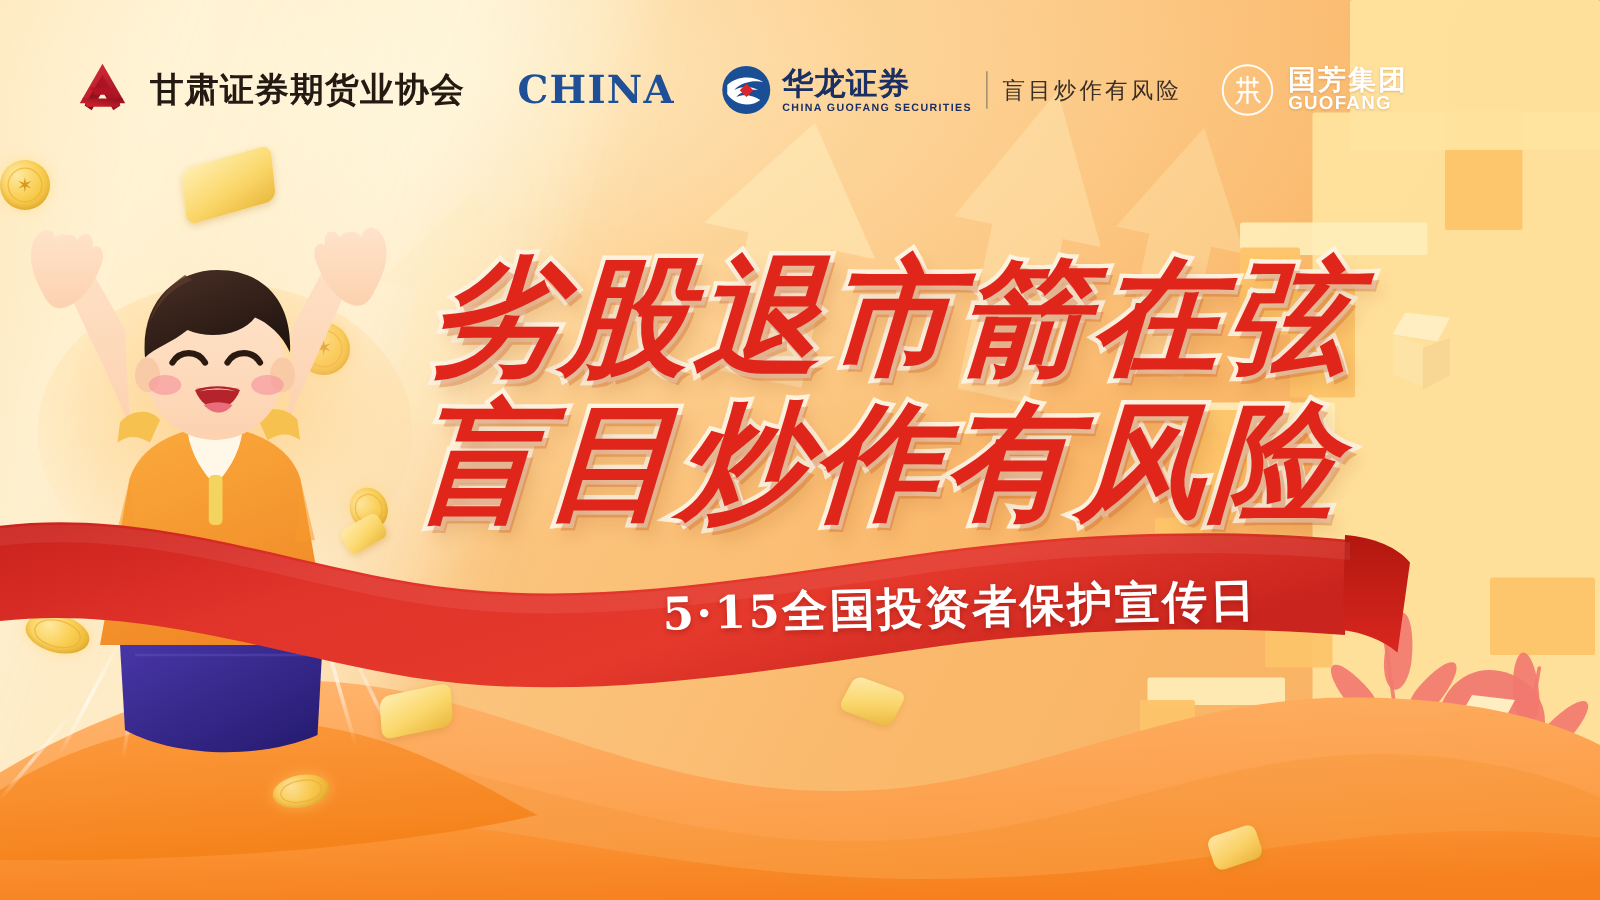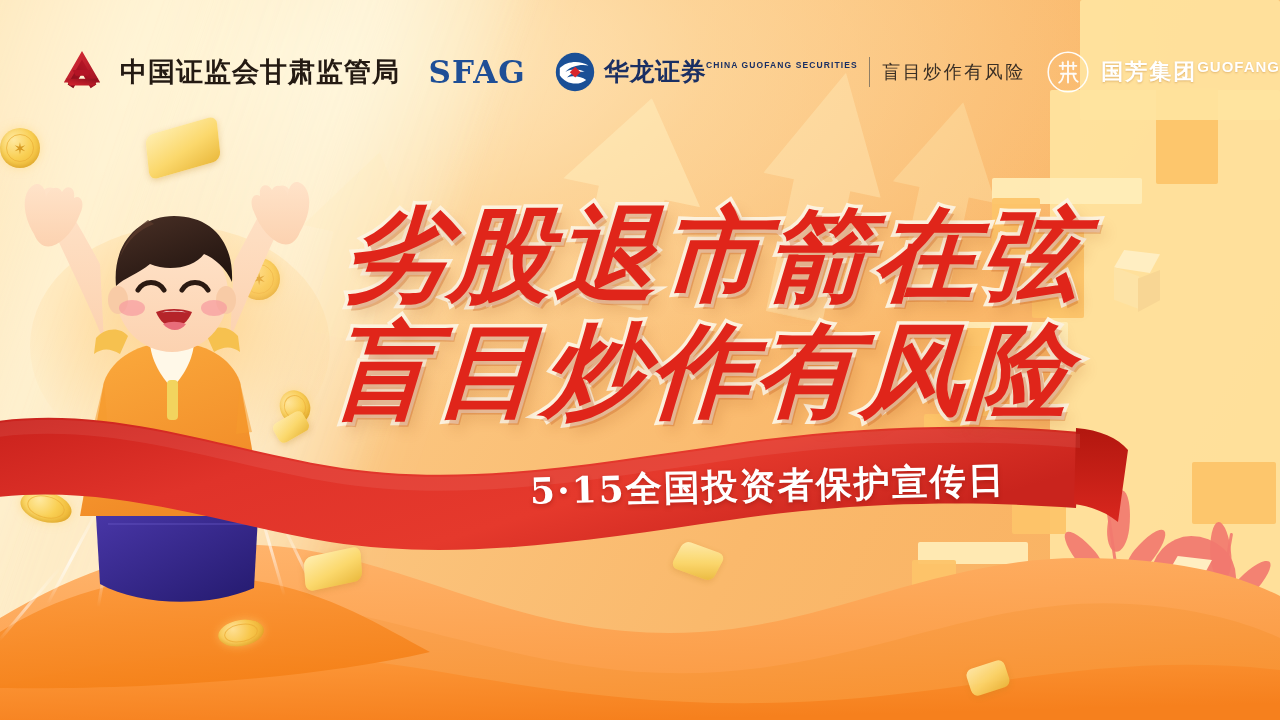--- a/index.html
+++ b/index.html
@@ -153,40 +153,40 @@
     margin-right:13px; white-space:nowrap;
   }
   .sfag-cn {
     font-family:"DejaVu Serif", "Liberation Serif", serif;
     font-size:26px; font-weight:bold; color:#241a12;
     letter-spacing:.5px; white-space:nowrap;
     text-shadow:0 1px 1px rgba(255,245,225,.6);
   }
 
   .hl-mark { width:40px; height:40px; margin-right:9px; flex:none; }
-  .hl-names { display:flex; flex-direction:row; justify-content:center; margin-right:11px; }
+  .hl-names { display:flex; flex-direction:column; justify-content:center; margin-right:11px; }
   .hl-cn {
     font-family:"DejaVu Serif","Liberation Serif",serif;
     font-size:25px; font-weight:bold; color:#1a2f63;
     letter-spacing:.5px; line-height:1.04; white-space:nowrap;
   }
   .hl-en {
     font-family:"Liberation Sans", sans-serif;
     font-size:8.5px; font-weight:bold; color:#1a2f63;
     letter-spacing:1.1px; white-space:nowrap; margin-top:1px;
   }
   .hl-sep { width:1.5px; height:30px; background:#5f5c57; opacity:.7; margin-right:12px; }
   .hl-sub {
     font-family:"DejaVu Serif","Liberation Serif",serif;
     font-size:18px; color:#3a2f25; letter-spacing:2.5px;
     white-space:nowrap;
   }
 
   .gf-mark { width:44px; height:44px; margin-right:11px; flex:none; }
-  .gf-names { display:flex; flex-direction:row; }
+  .gf-names { display:flex; flex-direction:column; }
   .gf-cn {
     font-family:"DejaVu Serif","Liberation Serif",serif;
     font-size:22px; font-weight:bold; color:#ffffff;
     letter-spacing:2px; line-height:1.05; white-space:nowrap;
     text-shadow:0 1px 2px rgba(170,100,30,.35);
   }
   .gf-en {
     font-family:"Liberation Sans", sans-serif;
     font-size:15px; font-weight:bold; color:#ffffff;
     letter-spacing:1px; line-height:1.05; white-space:nowrap;
@@ -388,27 +388,27 @@
                 <stop offset="100%" stop-color="#8c0f1c"></stop>
             </linearGradient>
           </defs>
 
           <path d="M50 4 L88 70 L74 70 L50 28 L26 70 L12 70 Z" fill="url(#csrcA)"></path>
           <path d="M50 22 L80 74 L68 82 L50 50 L32 82 L20 74 Z" fill="url(#csrcB)"></path>
           <path d="M16 62 L84 62 L76 76 L24 76 Z" fill="url(#csrcC)"></path>
           <path d="M30 44 L70 44 L63 56 L37 56 Z" fill="#b31425"></path>
         </svg>
       </span>
-      <span class="csrc-title">中国证监会甘肃监管局</span>
+      <span class="csrc-title">甘肃证券期货业协会</span>
     </div>
 
     <span class="gap-a"></span>
 
     <div class="logo-group">
-      <span class="sfag">SFAG</span>
+      <span class="sfag">CHINA</span>
     </div>
 
     <span class="gap-b"></span>
 
     <div class="logo-group">
       <span class="hl-mark">
         <svg viewBox="0 0 100 100" width="40" height="40">
           <circle cx="50" cy="50" r="48" fill="#1a4f96"></circle>
           <path d="M12 40 C30 22, 62 20, 84 34 C66 30, 40 34, 26 50 C40 42, 60 42, 74 50 C58 48, 40 52, 30 64 C44 58, 64 60, 78 70 C58 86, 26 80, 12 58 Z" fill="#ffffff"></path>
           <rect x="41" y="41" width="19" height="19" fill="#d9252c" transform="rotate(45 50.5 50.5)"></rect>

